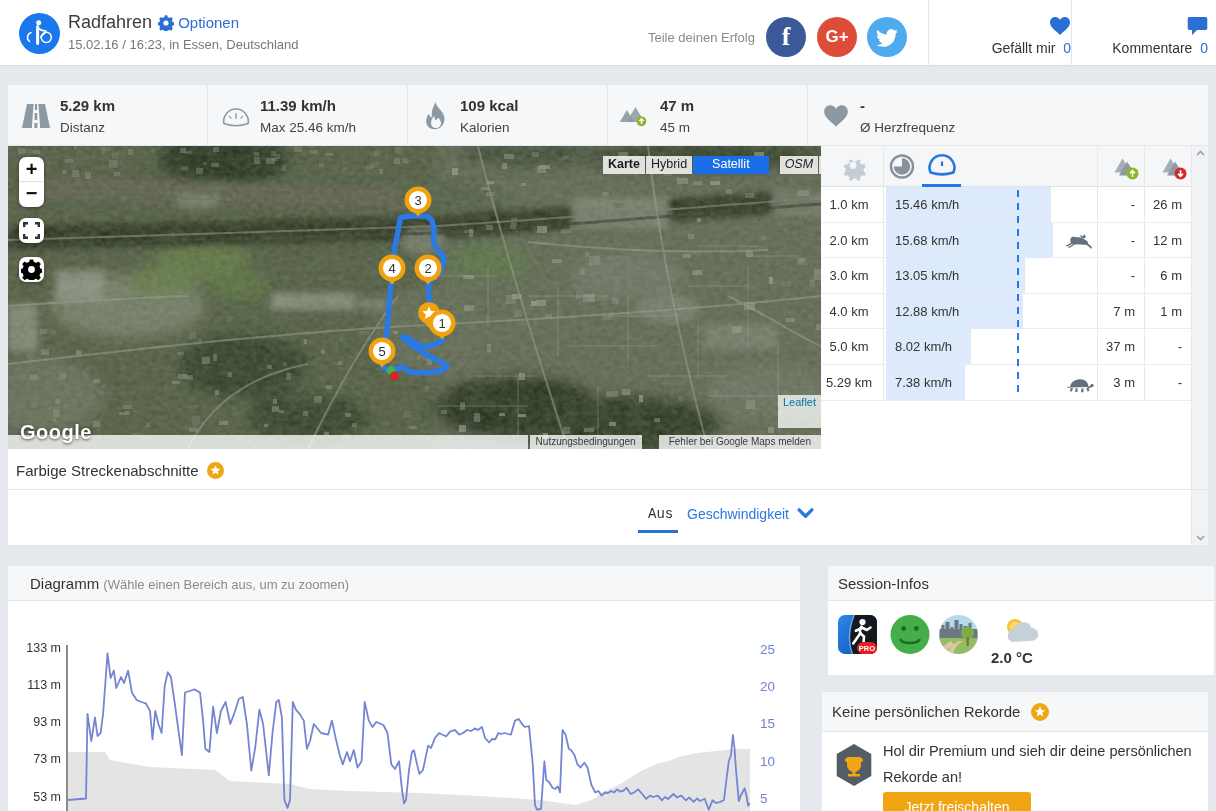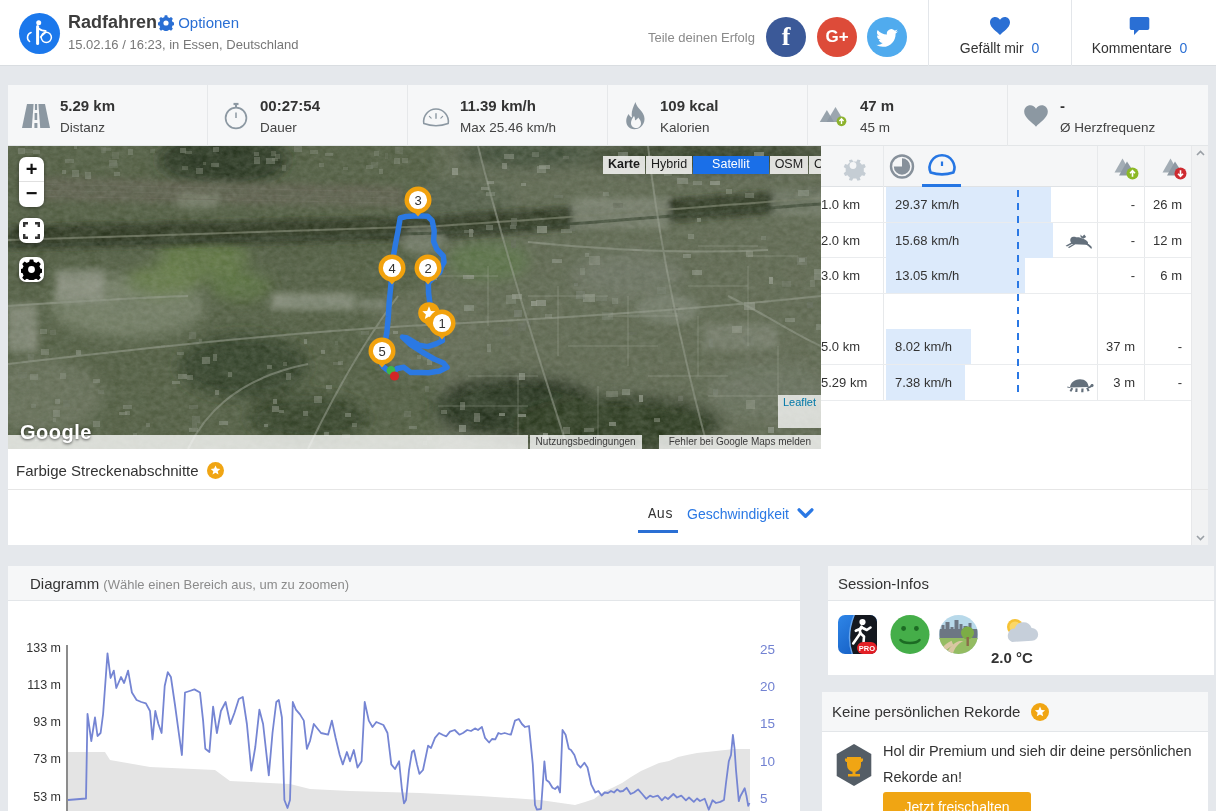--- a/index.html
+++ b/index.html
@@ -1,27 +1,27 @@
 <!DOCTYPE html>
 <html lang="de"><head>
 <meta charset="utf-8">
 <title>Radfahren</title>
 <style>
 * { margin:0; padding:0; box-sizing:border-box; }
 html,body { width:1216px; height:811px; overflow:hidden; }
 body { background:#e5e8ec; font-family:"Liberation Sans",sans-serif; color:#333; }
 .hdr { position:absolute; left:0; top:0; width:1216px; height:66px; background:#fff; border-bottom:1px solid #d9dde1; }
 .avatar { position:absolute; left:19px; top:13px; width:41px; height:41px; border-radius:50%; background:#1b78ec; }
-.h-title { position:absolute; left:68px; top:12px; font-size:18px; color:#3d3d3d;font-weight:bold; }
+.h-title { position:absolute; left:68px; top:12px; font-size:18px; color:#3d3d3d; }
 .h-opt { position:absolute; left:158px; top:14px; font-size:15px; color:#2a6fd4; }
 .h-date { position:absolute; left:68px; top:37px; font-size:13px; color:#777; }
 .h-share { position:absolute; left:648px; top:30px; font-size:13px; color:#8a8a8a; }
 .soc { position:absolute; top:17px; width:40px; height:40px; border-radius:50%; color:#fff; }
 .vdiv { position:absolute; top:0; width:1px; height:66px; background:#e3e6ea; }
-.hbtn { position:absolute; top:0; height:66px; text-align:center; font-size:14px; color:#333; }
+.hbtn { position:absolute; top:0; height:66px; text-align:right; font-size:14px; color:#333; }
 .hbtn .num { color:#2a6fd4; }
 .panel { position:absolute; left:8px; top:85px; width:1200px; height:460px; background:#fff; }
 .stats { position:absolute; left:0; top:0; width:1200px; height:61px; background:#f6f7f8; border-bottom:1px solid #e3e6e8; display:flex; }
 .stat { width:200px; height:61px; position:relative; border-right:1px solid #e6e8ea; }
 .stat:last-child { border-right:none; }
 .stat .ic { position:absolute; left:13px; top:50%; transform:translateY(-50%); width:30px; height:32px; display:flex; align-items:center; justify-content:center; }
 .stat .tx { position:absolute; left:52px; top:12px; }
 .stat .v { font-size:15px; font-weight:bold; color:#333; line-height:17px; }
 .stat .l { font-size:13.5px; color:#434343; margin-top:6px; }
 .maprow { position:absolute; left:0; top:61px; width:1200px; height:303px; }
@@ -29,21 +29,21 @@
 .tbl { position:absolute; left:813px; top:0; width:370px; height:303px; background:#fff; font-size:13px; color:#3a3a3a; }
 .sbar { position:absolute; left:1183px; top:61px; width:17px; height:399px; background:#f1f2f3; border-left:1px solid #e7e8ea; }
 .farb { position:absolute; left:0; top:364px; width:1200px; height:40px; }
 .ausrow { position:absolute; left:0; top:404px; width:1200px; height:56px; border-top:1px solid #e6e6e6; }
 .card { position:absolute; background:#fff; }
 .chead { height:35px; background:#f6f7f8; border-bottom:1px solid #e3e6e9; line-height:35px; padding-left:22px; font-size:15px; color:#333; }
 .chead .sub { font-size:13px; color:#8b8b8b; }
 .cdiv { position:absolute; top:0; width:1px; height:255px; background:#e7e9eb; }
 .trow { position:absolute; left:0; width:370px; height:35.6px; border-bottom:1px solid #eaecee; }
 .trow .bar { position:absolute; left:65px; top:0; height:35px; background:#dceafb; }
-.trow .d { position:absolute; left:0; top:10px; width:56px; text-align:left; color:#333; }
+.trow .d { position:absolute; left:0; top:10px; width:56px; text-align:center; color:#333; }
 .trow .s { position:absolute; left:74px; top:10px; color:#333; }
 .trow .g { position:absolute; left:256px; top:10px; width:58px; text-align:right; color:#333; }
 .trow .h { position:absolute; left:300px; top:10px; width:61px; text-align:right; color:#333; }
 </style>
 </head>
 <body>
 <div class="hdr">
   <div class="avatar">
     <svg width="41" height="41" viewBox="0 0 41 41">
         <g stroke="#fff" fill="none" stroke-linecap="round">
@@ -94,36 +94,20 @@
               <path d="M17.4 1 H24 L29 25 H19.2 Z"></path>
               <rect x="13.9" y="1" width="2.2" height="6"></rect>
               <rect x="13.6" y="10" width="2.6" height="7"></rect>
               <rect x="13.4" y="20" width="3" height="5"></rect>
             </g>
           </svg>
         </div>
       <div class="tx">
           <div class="v">5.29 km</div>
           <div class="l">Distanz</div>
-        </div>
-    </div>
-    <div class="stat">
-      <div class="ic">
-          <svg width="26" height="28" viewBox="0 0 26 28">
-            <g stroke="#8c98a2" fill="none">
-              <circle cx="13" cy="16" r="10.4" stroke-width="1.7"></circle>
-              <path d="M13 10.5 V16" stroke-width="1.5"></path>
-              <path d="M10.5 2 h5" stroke-width="2.2"></path>
-              <path d="M13 2.5 v3" stroke-width="2"></path>
-            </g>
-          </svg>
-        </div>
-      <div class="tx">
-          <div class="v">00:27:54</div>
-          <div class="l">Dauer</div>
         </div>
     </div>
     <div class="stat">
       <div class="ic">
           <svg width="34" height="26" viewBox="0 0 34 26">
             <g stroke="#8c98a2" fill="none" stroke-width="1.8" stroke-linecap="round">
               <path d="M3.2 21.5 A14 14 0 1 1 30.8 21.5 Q17 26.5 3.2 21.5Z"></path>
               <path d="M17 10.5 V15.5" stroke-width="1.6"></path>
               <path d="M9.5 13.5 L11.5 15.5 M24.5 13.5 L22.5 15.5" stroke-width="1.3"></path>
             </g>
@@ -532,21 +516,21 @@
 </div>
 <div style="position:absolute;left:11px;top:111px;width:25px;height:25px;background:#fff;border-radius:7px;box-shadow:0 1px 4px rgba(0,0,0,.4);">
   <svg width="21" height="21" viewBox="-10.5 -10.5 21 21" style="margin:2px">
             <path fill="#000" fill-rule="evenodd" d="M-1.7-10 h3.4 l.7 2.6 a7.8 7.8 0 0 1 2.2.9 l2.3-1.4 2.4 2.4 -1.4 2.3 a7.8 7.8 0 0 1 .9 2.2 l2.6.7 v3.4 l-2.6.7 a7.8 7.8 0 0 1-.9 2.2 l1.4 2.3 -2.4 2.4 -2.3-1.4 a7.8 7.8 0 0 1-2.2.9 l-.7 2.6 h-3.4 l-.7-2.6 a7.8 7.8 0 0 1-2.2-.9 l-2.3 1.4 -2.4-2.4 1.4-2.3 a7.8 7.8 0 0 1-.9-2.2 l-2.6-.7 v-3.4 l2.6-.7 a7.8 7.8 0 0 1 .9-2.2 l-1.4-2.3 2.4-2.4 2.3 1.4 a7.8 7.8 0 0 1 2.2-.9Z M0-3.4 a3.4 3.4 0 1 0 0 6.8 a3.4 3.4 0 1 0 0-6.8Z"></path>
           </svg>
 </div>
 <div style="position:absolute;left:595px;top:10px;height:18px;display:flex;font-size:12.5px;color:#1c1c1c;">
   <div style="background:rgba(236,236,234,.93);padding:1px 5px 0;font-weight:bold;">Karte</div>
   <div style="background:rgba(236,236,234,.93);padding:1px 5px 0;margin-left:1px;">Hybrid</div>
   <div style="background:#1a6fe8;color:#fff;padding:1px 19px 0;margin-left:1px;">Satellit</div>
-  <div style="background:rgba(236,236,234,.93);padding:1px 5px 0;margin-left:1px;">OSM</div>
+  <div style="background:rgba(236,236,234,.93);padding:1px 5px 0;margin-left:11px;font-style:italic;">OSM</div>
   <div style="background:rgba(236,236,234,.93);padding:1px 5px 0;margin-left:1px;">OCM</div>
 </div>
 <div style="position:absolute;right:0;bottom:21px;background:rgba(255,255,255,.75);font-size:11px;color:#0078a8;padding:1px 5px 20px;">Leaflet</div>
 <div style="position:absolute;right:0;bottom:0;left:60px;height:14px;display:flex;justify-content:flex-end;font-size:10px;color:#3a3a3a;">
   <div style="background:rgba(255,255,255,.78);padding:18px 4px 0;white-space:nowrap;">Grafiken © 2016 , AeroWest, Aerodata International Surveys, DigitalGlobe, GeoBasis-DE/BKG, GeoContent, Landsat</div>
   <div style="background:rgba(255,255,255,.78);padding:1px 6px 0;margin-left:2px;white-space:nowrap;">Nutzungsbedingungen</div>
   <div style="background:rgba(255,255,255,.78);padding:1px 10px 0;margin-left:17px;white-space:nowrap;">Fehler bei Google Maps melden</div>
 </div>
 <div style="position:absolute;left:12px;bottom:5px;font-size:20px;font-weight:bold;color:#fff;letter-spacing:0.5px;text-shadow:0 1px 3px rgba(0,0,0,.65);">Google</div>
       </div>
@@ -578,21 +562,21 @@
             <path fill="#a3adb5" d="M-2.5 -8 L5.5 6 H-10.5Z"></path>
             <path fill="#8e99a3" d="M2 -5 L11 9 H-6Z"></path>
             <circle cx="7.5" cy="7" r="6" fill="#ce2b31"></circle>
             <path d="M7.5 3.8 V9.6 M5 7.2 L7.5 9.8 L10 7.2" stroke="#fff" stroke-width="1.6" fill="none"></path>
           </g>
 </svg>
 <div style="position:absolute;left:101px;top:38px;width:39px;height:3px;background:#2676e3;"></div>
 <div class="trow" style="top:41px">
           <div class="bar" style="width:164.5px"></div>
           <div class="d">1.0 km</div>
-          <div class="s">29.37 km/h</div>
+          <div class="s">15.46 km/h</div>
           <div class="g">-</div>
           <div class="h">26 m</div>
         </div>
 <div class="trow" style="top:76.6px">
           <div class="bar" style="width:166.8px"></div>
           <div class="d">2.0 km</div>
           <div class="s">15.68 km/h</div>
 <svg style="position:absolute;left:244px;top:11px" width="28" height="15" viewBox="0 0 28 15">
             <g fill="#64707c">
               <polygon points="15.5,0.5 17.3,2.4 19.3,0.6 21.2,3.0 18.2,4.8 15.6,3.2"></polygon>
@@ -605,20 +589,27 @@
           </svg>
 <div class="g">-</div>
           <div class="h">12 m</div>
         </div>
 <div class="trow" style="top:112.2px">
           <div class="bar" style="width:138.8px"></div>
           <div class="d">3.0 km</div>
           <div class="s">13.05 km/h</div>
           <div class="g">-</div>
           <div class="h">6 m</div>
+        </div>
+<div class="trow" style="top:147.8px">
+          <div class="bar" style="width:137px"></div>
+          <div class="d">4.0 km</div>
+          <div class="s">12.88 km/h</div>
+          <div class="g">7 m</div>
+          <div class="h">1 m</div>
         </div>
 <div class="trow" style="top:183.4px">
           <div class="bar" style="width:85.3px"></div>
           <div class="d">5.0 km</div>
           <div class="s">8.02 km/h</div>
           <div class="g">37 m</div>
           <div class="h">-</div>
         </div>
 <div class="trow" style="top:219px">
           <div class="bar" style="width:78.5px"></div>

